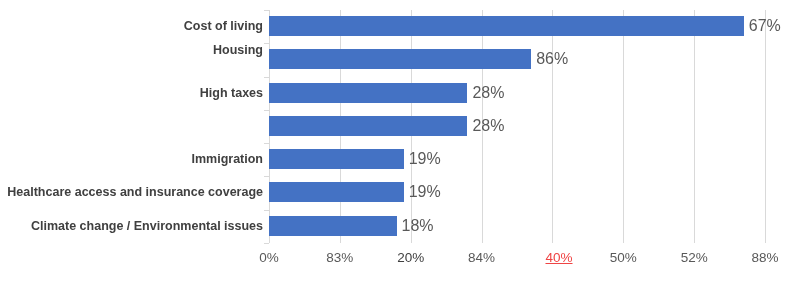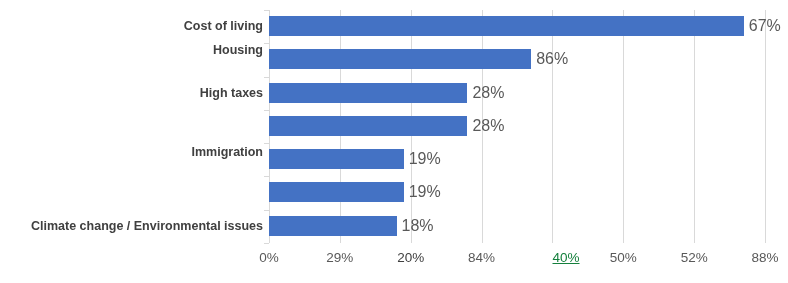--- a/index.html
+++ b/index.html
@@ -133,22 +133,25 @@
   <div id="cat-labels">
       <div class="cat-row" style="top: 0px;">
         <div class="cat-label" style="color: rgb(64, 64, 64);">Cost of living</div>
       </div>
       <div class="cat-row" style="top: 24px;">
         <div class="cat-label" style="color: rgb(64, 64, 64);">Housing</div>
       </div>
       <div class="cat-row" style="top: 66.5714px;">
         <div class="cat-label" style="color: rgb(64, 64, 64);">High taxes</div>
       </div>
-      <div class="cat-row" style="top: 126px; padding-left: 15px;">
+      <div class="cat-row" style="top: 133px; padding-left: 15px;">
         <div class="cat-label" style="color: rgb(64, 64, 64);">Immigration</div>
+      </div>
+      <div class="cat-row" style="top: 166.429px;">
+        <div class="cat-label" style="color: rgb(64, 64, 64);">Healthcare access and insurance coverage</div>
       </div>
       <div class="cat-row" style="top: 199.714px;">
         <div class="cat-label" style="color: rgb(64, 64, 64);">Climate change / Environmental issues</div>
       </div>
     </div>
 
   <div id="ytick-holder">
       <div class="ytick" style="top: 0px; background: rgb(217, 217, 217);"></div>
       <div class="ytick" style="top: 33px; background: rgb(217, 217, 217);"></div>
       <div class="ytick" style="top: 67px; background: rgb(217, 217, 217);"></div>
@@ -193,22 +196,22 @@
         <div class="bar-value" style="left: 134.629px; color: rgb(89, 89, 89);">19%</div>
       </div>
       <div class="bar-row" style="top: 199.714px;">
         <div class="bar" title="Climate change / Environmental issues 18%" style="width: 127.543px; background: rgb(68, 114, 196);"></div>
         <div class="bar-value" style="left: 127.543px; color: rgb(89, 89, 89);">18%</div>
       </div>
     </div>
 
   <div id="xaxis">
       <div class="xtick-label" style="left: 0px; color: rgb(89, 89, 89);">0%</div>
-      <div class="xtick-label" style="left: 70.8571px; color: rgb(89, 89, 89);">29%</div>
+      <div class="xtick-label" style="left: 70.8571px; color: rgb(89, 89, 89);">83%</div>
       <div class="xtick-label" style="left: 141.714px; color: #404040;">20%</div>
       <div class="xtick-label" style="left: 212.571px; color: rgb(89, 89, 89);">84%</div>
-      <div class="xtick-label" style="left: 297px; color: #15803d; text-decoration: underline;">40%</div>
+      <div class="xtick-label" style="left: 290px; color: #ef4444; text-decoration: underline;">40%</div>
       <div class="xtick-label" style="left: 354.286px; color: rgb(89, 89, 89);">50%</div>
       <div class="xtick-label" style="left: 425.143px; color: rgb(89, 89, 89);">52%</div>
       <div class="xtick-label" style="left: 496px; color: rgb(89, 89, 89);">88%</div>
     </div>
 
 </div>
 
 </body></html>

